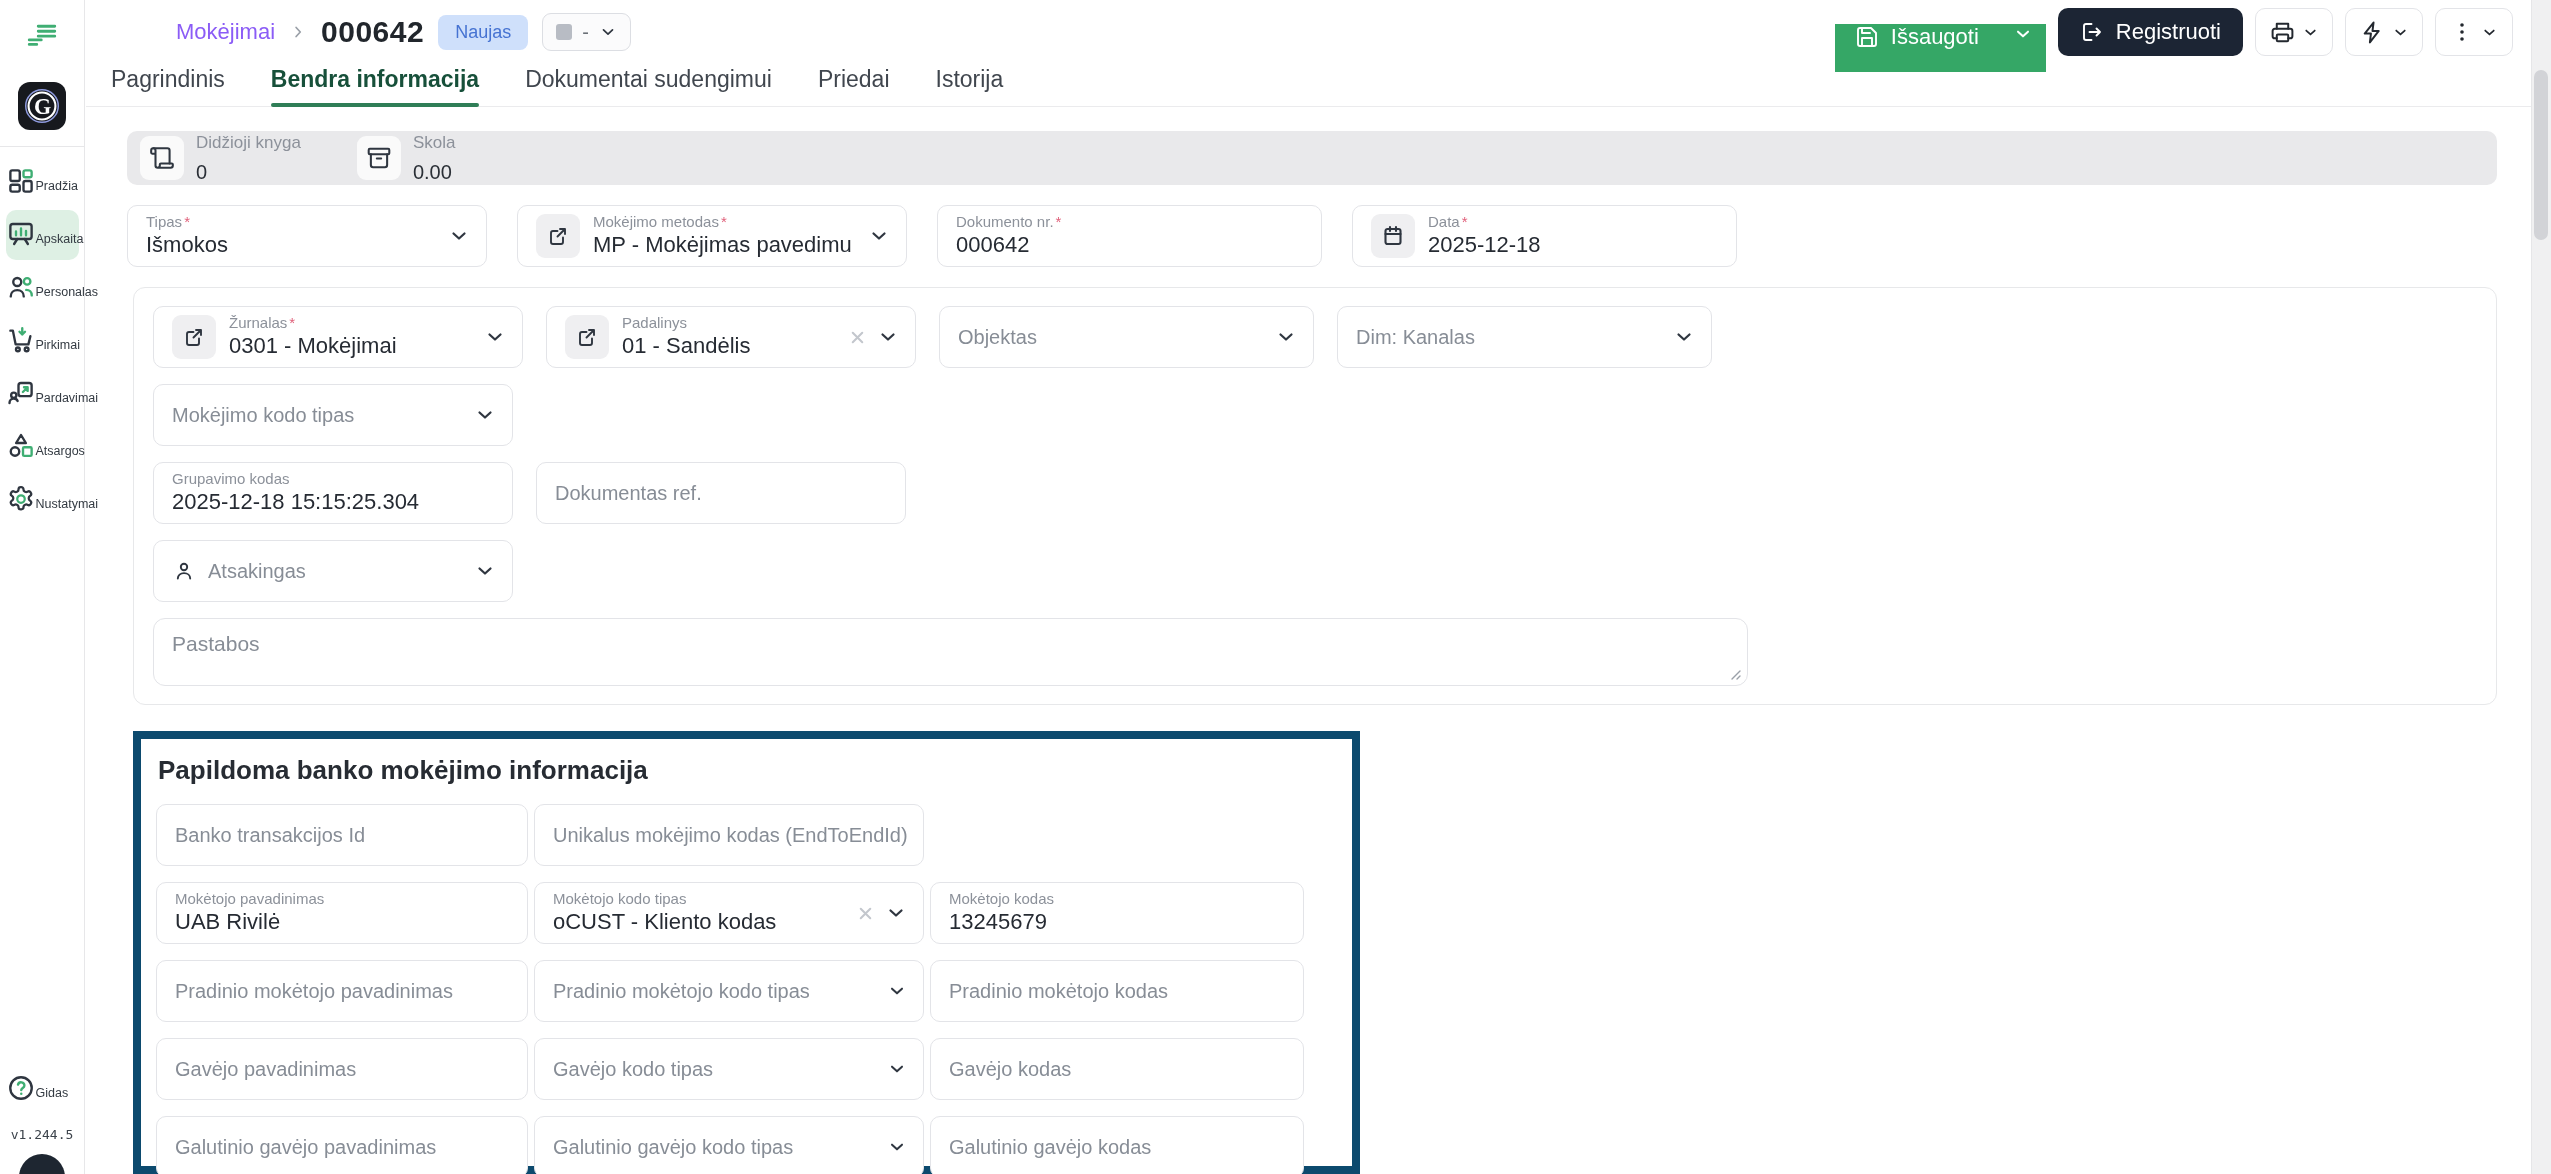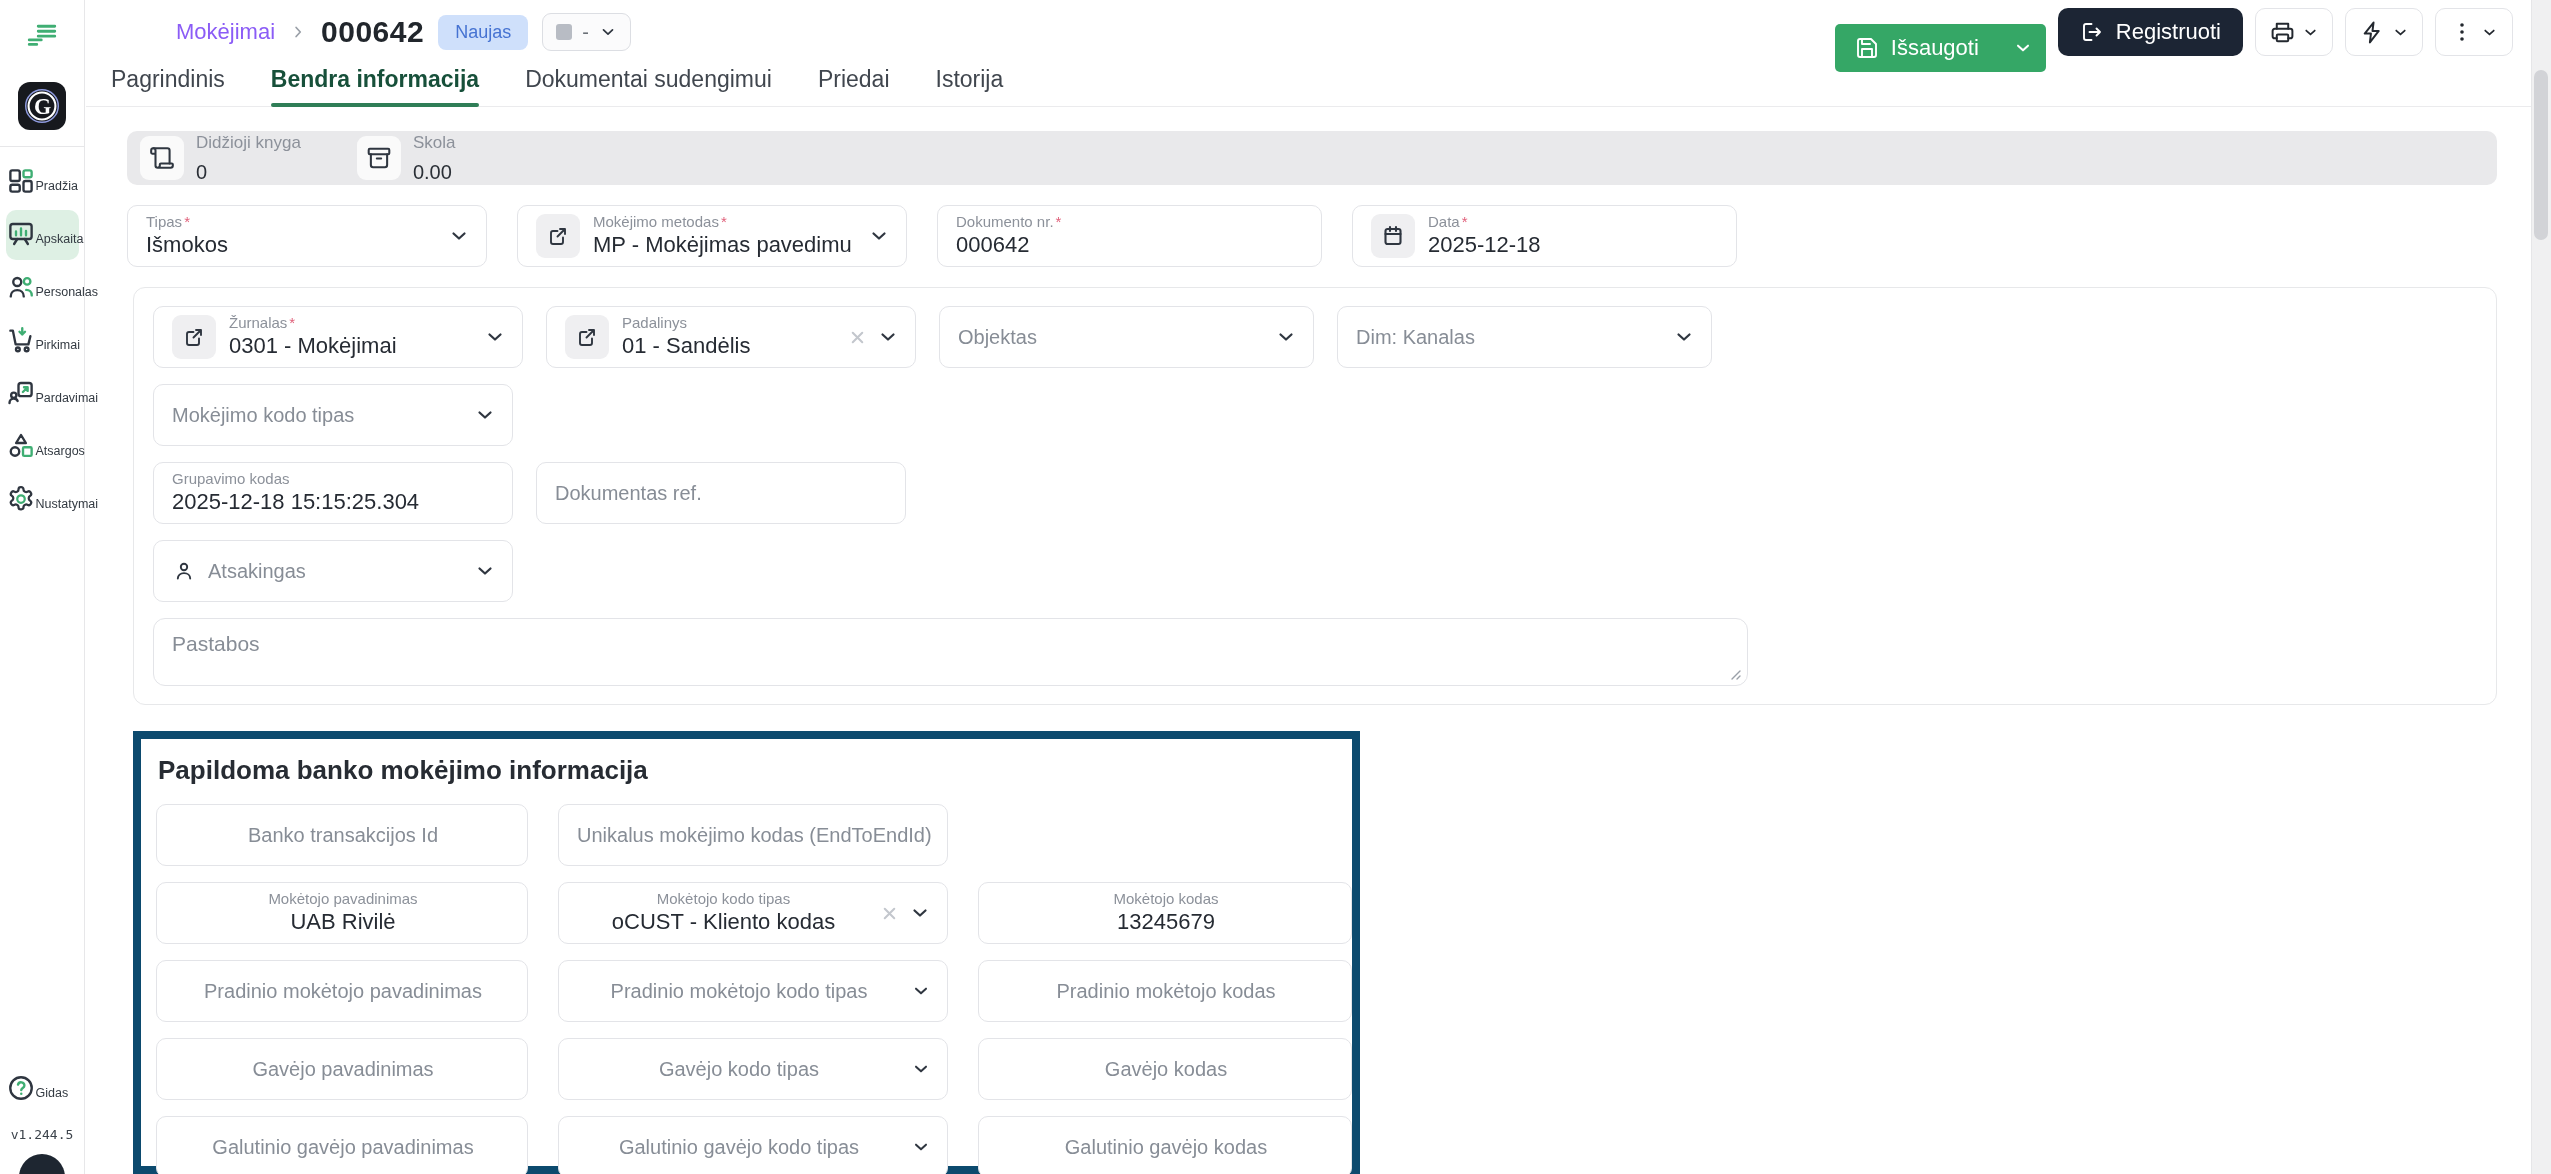--- a/index.html
+++ b/index.html
@@ -31,21 +31,21 @@
   .crumb { font-size:22px; color:#8b5cf6; cursor:pointer; }
   .docnum { font-size:30px; font-weight:700; color:#21262c; letter-spacing:0.5px; }
   .badge { background:#cfe0fb; color:#4673d2; font-size:18px; font-weight:500;
            padding:7px 17px; border-radius:8px; }
   .variant-btn { display:flex; align-items:center; gap:10px; height:38px; padding:0 13px;
                  border:1px solid #dcdee3; border-radius:9px; background:#fbfbfc; cursor:pointer; }
   .variant-sq { width:16px; height:16px; border-radius:3px; background:#b8bcc4; }
   .variant-val { font-size:20px; color:#6a7077; }
 
   .actions { display:flex; align-items:center; gap:12px; }
-  .btn-save { display:flex; align-items:center; background:#35a766; border-radius:5px; height:48px;
+  .btn-save { display:flex; align-items:flex-start; background:#35a766; border-radius:0; height:48px;
               color:#fff; cursor:pointer; overflow:hidden;margin-top:31px; }
   .btn-save-main { display:flex; align-items:center; gap:12px; padding:0 20px; font-size:22px; }
   .btn-save-split { width:1px; background:rgba(255,255,255,.35); margin:6px 0; }
   .btn-save-caret { display:flex; align-items:center; padding:0 13px; }
   .btn-register { display:flex; align-items:center; gap:12px; background:#1c2534; color:#fff;
                   border-radius:10px; height:48px; padding:0 22px; font-size:22px; cursor:pointer; }
   .tool-btn { height:48px; min-width:78px; border:1px solid #e3e4e8; border-radius:10px; background:#fff;
               display:flex; align-items:center; justify-content:center; gap:7px; color:#23282f; cursor:pointer; }
 
   .tabs { display:flex; gap:46px; padding-left:25px; border-bottom:1px solid #ebebed; height:43px;
@@ -88,21 +88,21 @@
   .group { margin:20px 0 0 6px; width:2364px; border:1px solid #e7e8ea; border-radius:12px;
            padding:18px 0 18px 19px; display:flex; flex-direction:column; gap:16px; }
   .textarea { width:1595px; height:68px; border:1px solid #e3e4e8; border-radius:12px; background:#fff;
               padding:13px 18px; position:relative; cursor:text; }
   .textarea .ph { font-size:21px; }
   .resize-grip { position:absolute; right:6px; bottom:5px; color:#9aa0a8; }
 
   .annot { margin:26px 0 0 6px; width:1227px; height:443px; border:8px solid #0c4a6e;
            padding:10px 0 0 15px; display:flex; flex-direction:column; }
   .annot-title { font-size:26px; font-weight:700; color:#272c33; margin:6px 0 18px 2px; }
-  .annot .grow { gap:30px;text-align:center; }
+  .annot .grow { gap:6px; }
   .annot .grow + .grow { margin-top:16px; }
 
   .scroll-track { position:absolute; right:0; top:0; width:20px; height:1174px; background:#f0f0f1;
                   border-left:1px solid #e6e6e8; }
   .scroll-thumb { position:absolute; right:3px; top:70px; width:14px; height:170px; border-radius:7px;
                   background:#d2d3d7; cursor:grab; }
 
   svg { flex-shrink:0; }
 </style>
 </head>

